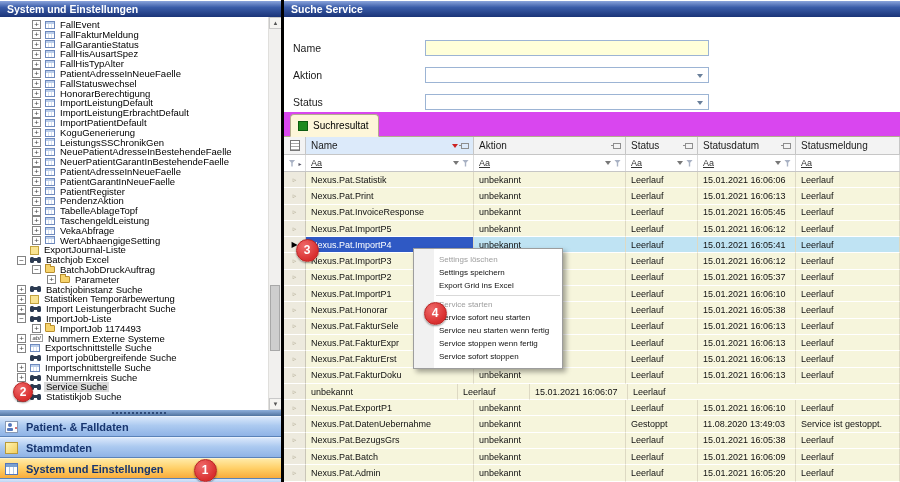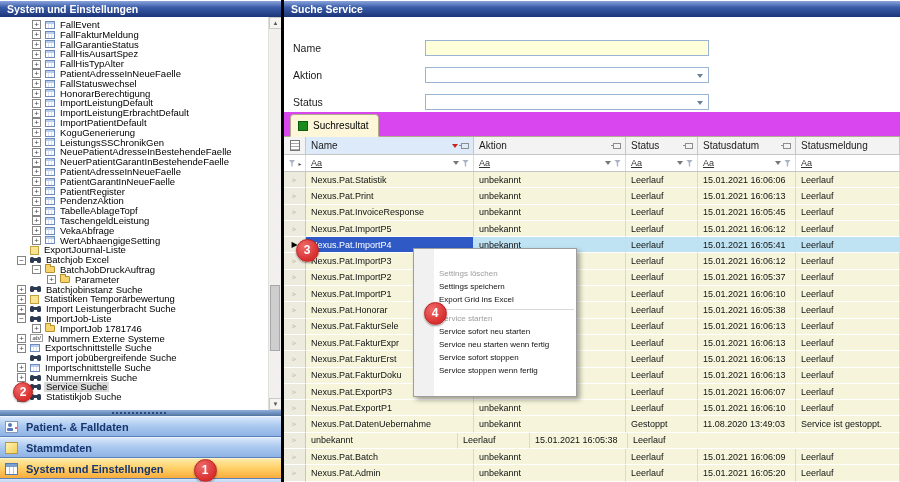--- a/index.html
+++ b/index.html
@@ -97,23 +97,23 @@
   .g-row{display:flex;height:16.3px;box-sizing:border-box;}
   .g-cell{border-right:1px solid #ddd9c3;border-bottom:1px solid #fff;background:#f6f5dc;
        padding-left:5px;display:flex;align-items:center;box-sizing:border-box;color:#111;
        white-space:nowrap;overflow:hidden;font-size:9px;}
   .g-ind{background:#edeade;border-right:1px solid #cac6b8;color:#b5ae97;font-size:7px;
        justify-content:center;padding-left:0;}
   .g-ind.sel{color:#000;font-size:8px;}
   .sel-name{background:#2f59c4;color:#fff;}
   .sel-rest{background:#bfe3f3;}
   
-  .menu{position:absolute;left:413px;top:248px;width:164px;box-sizing:border-box;
+  .menu{position:absolute;left:413px;top:248px;width:150px;box-sizing:border-box;
        background:linear-gradient(90deg,#f1f1f1 0,#f1f1f1 20px,#fff 20px);
-       border:1px solid #9d9d9d;box-shadow:3px 3px 5px rgba(0,0,0,.35);padding:18px 0;z-index:50;}
+       border:1px solid #9d9d9d;box-shadow:3px 3px 5px rgba(0,0,0,.35);padding:4px 0;z-index:50;}
   .menu-item{height:13.2px;line-height:13.2px;padding-left:25px;font-size:8px;color:#111;white-space:nowrap;}
   .menu-item.disabled{color:#9d9d9d;}
   .menu-sep{height:1px;background:#d9d9d9;margin:2px 2px 2px 22px;}
   
   .badge{position:absolute;border-radius:50%;z-index:99;color:#fff;font-weight:bold;font-size:12px;
        display:flex;align-items:center;justify-content:center;
        background:radial-gradient(circle at 35% 30%,#ef6a6a,#d92f2f 70%);
        border:1px solid #b82424;box-sizing:border-box;box-shadow:0 1px 2px rgba(0,0,0,.4);}
 </style>
 </head>
@@ -277,21 +277,21 @@
             <span class="tree-label">Import Leistungerbracht Suche</span>
           </div>
           <div class="tree-row" style="padding-left: 17px;">
             <span class="exp">−</span>
             <span class="tic ic-bino"></span>
             <span class="tree-label">ImportJob-Liste</span>
           </div>
           <div class="tree-row" style="padding-left: 32px;">
             <span class="exp">+</span>
             <span class="tic ic-folder"></span>
-            <span class="tree-label">ImportJob 1781746</span>
+            <span class="tree-label">ImportJob 1174493</span>
           </div>
           <div class="tree-row" style="padding-left: 17px;">
             <span class="exp">+</span>
             <span class="tic ic-abl">abl</span>
             <span class="tree-label">Nummern Externe Systeme</span>
           </div>
           <div class="tree-row" style="padding-left: 17px;">
             <span class="exp">+</span>
             <span class="tic ic-table"></span>
             <span class="tree-label">Exportschnittstelle Suche</span>
@@ -527,21 +527,20 @@
           <div class="g-row">
             <div class="g-cell g-ind" style="width: 22px;">▹</div>
             <div class="g-cell" style="width: 168px;">Nexus.Pat.FakturDoku</div>
             <div class="g-cell" style="width: 152px;">unbekannt</div>
             <div class="g-cell" style="width: 72px;">Leerlauf</div>
             <div class="g-cell" style="width: 98px;">15.01.2021 16:06:13</div>
             <div class="g-cell" style="flex: 1 1 0%;">Leerlauf</div>
           </div>
           <div class="g-row">
             <div class="g-cell g-ind" style="width: 22px;">▹</div>
-            <div class="g-cell" style="width: 168px;">Nexus.Pat.ExportP3</div>
             <div class="g-cell" style="width: 152px;">unbekannt</div>
             <div class="g-cell" style="width: 72px;">Leerlauf</div>
             <div class="g-cell" style="width: 98px;">15.01.2021 16:06:07</div>
             <div class="g-cell" style="flex: 1 1 0%;">Leerlauf</div>
           </div>
           <div class="g-row">
             <div class="g-cell g-ind" style="width: 22px;">▹</div>
             <div class="g-cell" style="width: 168px;">Nexus.Pat.ExportP1</div>
             <div class="g-cell" style="width: 152px;">unbekannt</div>
             <div class="g-cell" style="width: 72px;">Leerlauf</div>
@@ -551,20 +550,21 @@
           <div class="g-row">
             <div class="g-cell g-ind" style="width: 22px;">▹</div>
             <div class="g-cell" style="width: 168px;">Nexus.Pat.DatenUebernahme</div>
             <div class="g-cell" style="width: 152px;">unbekannt</div>
             <div class="g-cell" style="width: 72px;">Gestoppt</div>
             <div class="g-cell" style="width: 98px;">11.08.2020 13:49:03</div>
             <div class="g-cell" style="flex: 1 1 0%;">Service ist gestoppt.</div>
           </div>
           <div class="g-row">
             <div class="g-cell g-ind" style="width: 22px;">▹</div>
+            <div class="g-cell" style="width: 168px;">Nexus.Pat.BezugsGrs</div>
             <div class="g-cell" style="width: 152px;">unbekannt</div>
             <div class="g-cell" style="width: 72px;">Leerlauf</div>
             <div class="g-cell" style="width: 98px;">15.01.2021 16:05:38</div>
             <div class="g-cell" style="flex: 1 1 0%;">Leerlauf</div>
           </div>
           <div class="g-row">
             <div class="g-cell g-ind" style="width: 22px;">▹</div>
             <div class="g-cell" style="width: 168px;">Nexus.Pat.Batch</div>
             <div class="g-cell" style="width: 152px;">unbekannt</div>
             <div class="g-cell" style="width: 72px;">Leerlauf</div>
@@ -584,22 +584,22 @@
   </div>
 
   <div class="menu" id="menu-items">
       <div class="menu-item disabled">Settings löschen</div>
       <div class="menu-item">Settings speichern</div>
       <div class="menu-item">Export Grid ins Excel</div>
       <div class="menu-sep"></div>
       <div class="menu-item disabled">Service starten</div>
       <div class="menu-item">Service sofort neu starten</div>
       <div class="menu-item">Service neu starten wenn fertig</div>
+      <div class="menu-item">Service stoppen wenn fertig</div>
       <div class="menu-item">Service sofort stoppen</div>
-      <div class="menu-item">Service stoppen wenn fertig</div>
     </div>
 
   <div id="badges">
       <div class="badge" style="left: 193.5px; top: 458.5px; width: 23px; height: 23px;">1</div>
       <div class="badge" style="left: 13px; top: 382px; width: 20px; height: 20px;">2</div>
       <div class="badge" style="left: 295.5px; top: 238.5px; width: 23px; height: 23px;">3</div>
       <div class="badge" style="left: 423.5px; top: 301.5px; width: 23px; height: 23px;">4</div>
     </div>
 
 </div>

